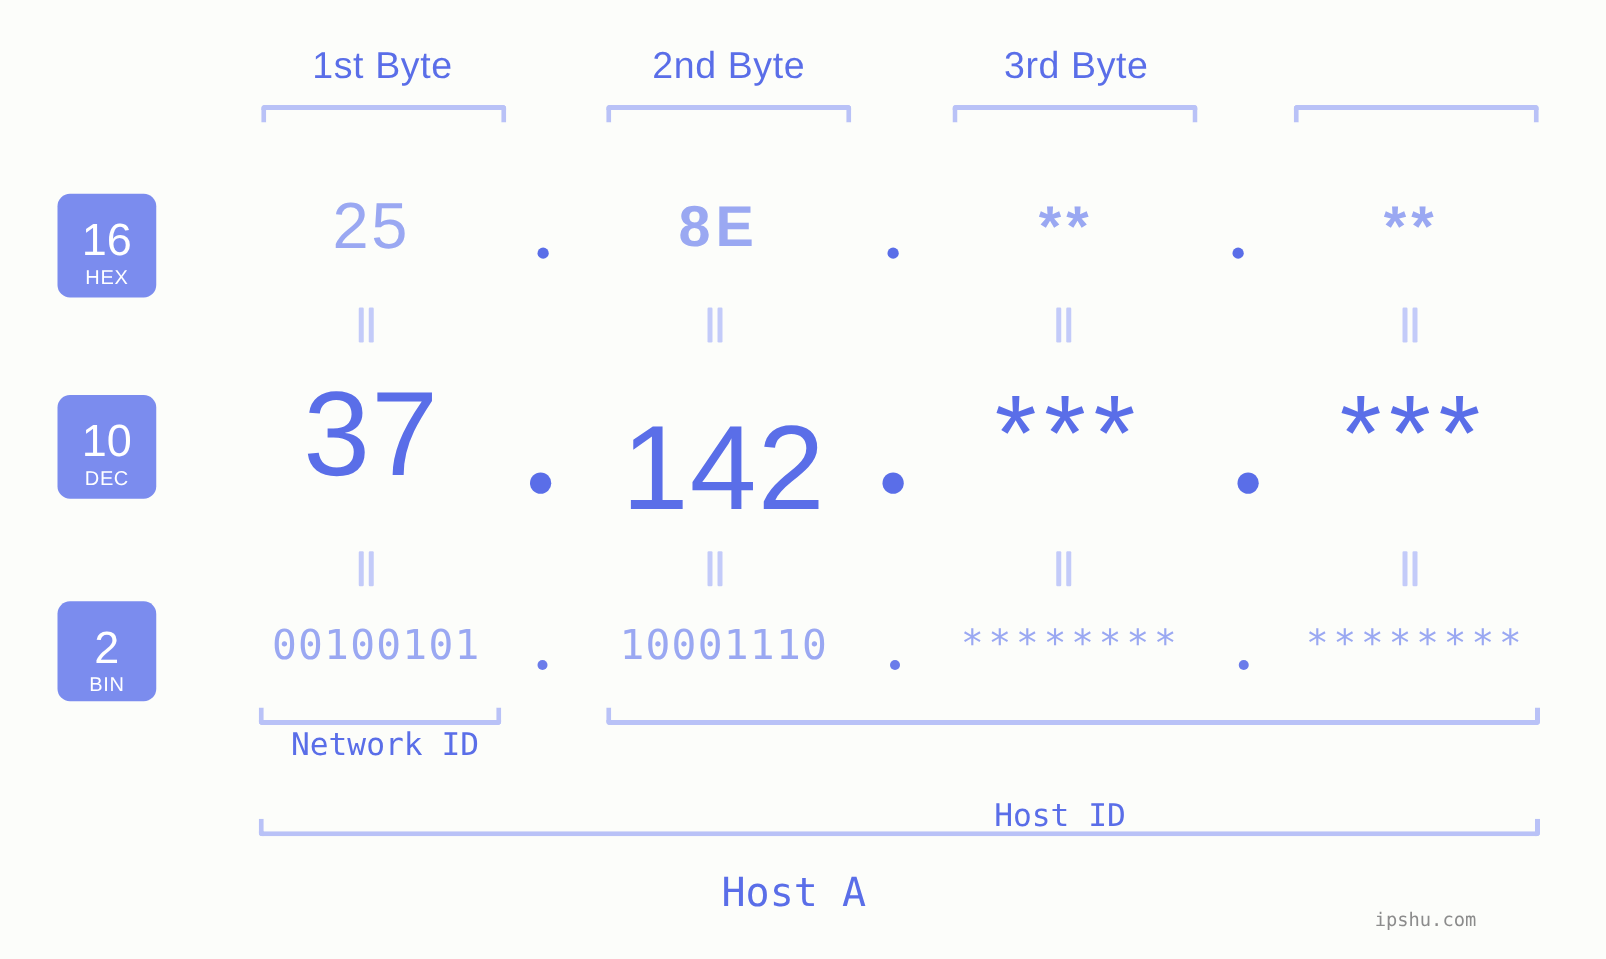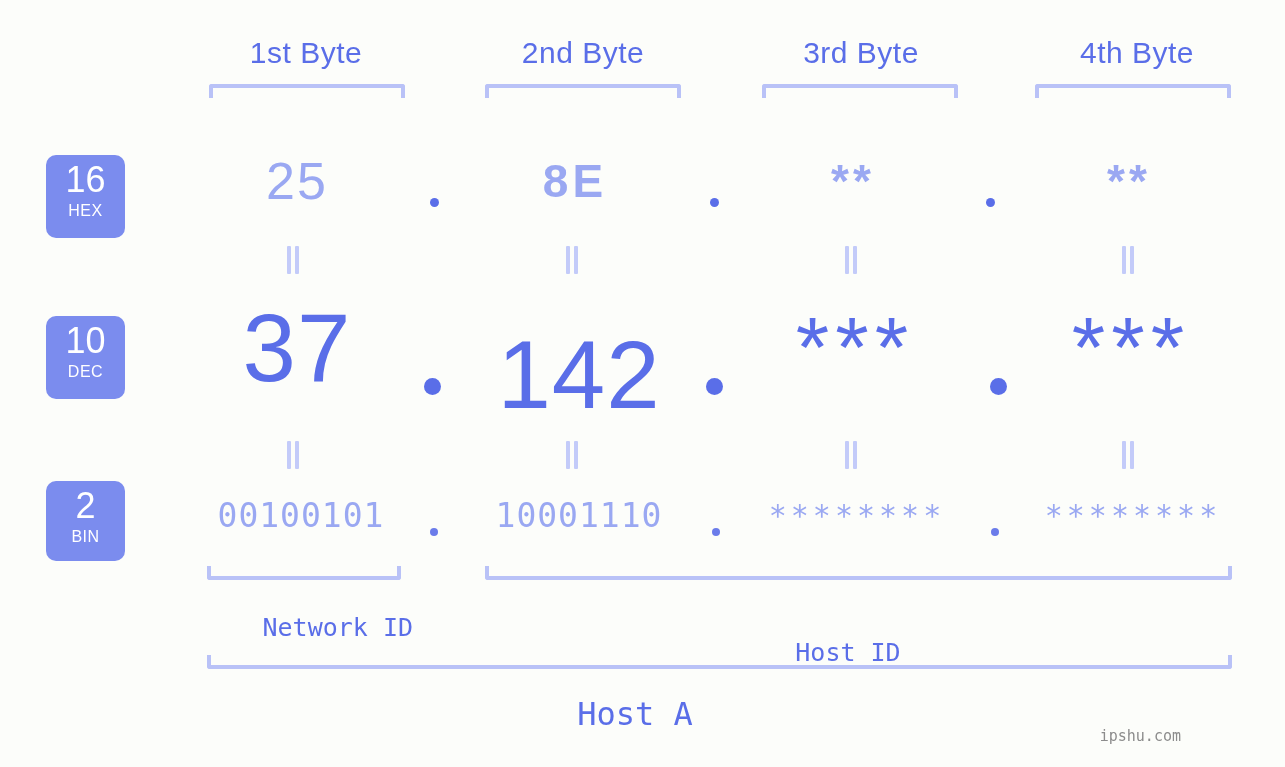--- a/index.html
+++ b/index.html
@@ -63,21 +63,21 @@
   
   .badge {
     position: absolute;
     left: 46px;
     width: 79px;
     background: #7b8cee;
     border-radius: 10px;
     color: #ffffff;
     text-align: center;
     box-sizing: border-box;
-    padding-top: 6px;
+    padding-top: 18px;
     font-family: "Liberation Sans", sans-serif;
   }
   .badge .num {
     display: block;
     font-size: 36px;
     line-height: 38px;
     font-weight: 400;
   }
   .badge .abbr {
     display: block;
@@ -199,21 +199,20 @@
   }
 </style>
 </head>
 <body>
 
 <div id="stage">
 
   <div class="byte-label" style="left:191px; width:230px;">1st Byte</div>
   <div class="byte-label" style="left:468px; width:230px;">2nd Byte</div>
   <div class="byte-label" style="left:746px; width:230px;">3rd Byte</div>
-  <div class="byte-label" style="left:1022px; width:230px;">4th Byte</div>
 
   <div class="bracket-down" style="left:209px; top:84px; width:196px;"></div>
   <div class="bracket-down" style="left:485px; top:84px; width:196px;"></div>
   <div class="bracket-down" style="left:762px; top:84px; width:196px;"></div>
   <div class="bracket-down" style="left:1035px; top:84px; width:196px;"></div>
 
   <div class="badge" id="badge-hex">
     <span class="num">16</span>
     <span class="abbr">HEX</span>
   </div>
@@ -289,21 +288,21 @@
     <div class="val stars" style="left:1024px; width:218px;">********</div>
 
     <div class="dot dot-bin" style="left:430px; top:528px;"></div>
     <div class="dot dot-bin" style="left:712px; top:528px;"></div>
     <div class="dot dot-bin" style="left:991px; top:528px;"></div>
   </div>
 
   <div class="bracket-up" style="left:207px; top:566px; width:194px;"></div>
   <div class="bracket-up" style="left:485px; top:566px; width:747px;"></div>
 
-  <div class="section-label" style="left:203px; top:613px; width:210px;text-align:right;">Network ID</div>
+  <div class="section-label" style="left:203px; top:581px; width:210px;">Network ID</div>
   <div class="section-label" style="left:743px; top:638px; width:210px;">Host ID</div>
 
   <div class="bracket-up" style="left:207px; top:655px; width:1025px;"></div>
   <div id="class-label" style="left:530px; top:695px; width:210px;">Host A</div>
 
   <div id="watermark">ipshu.com</div>
 
 </div>
 
 </body></html>

